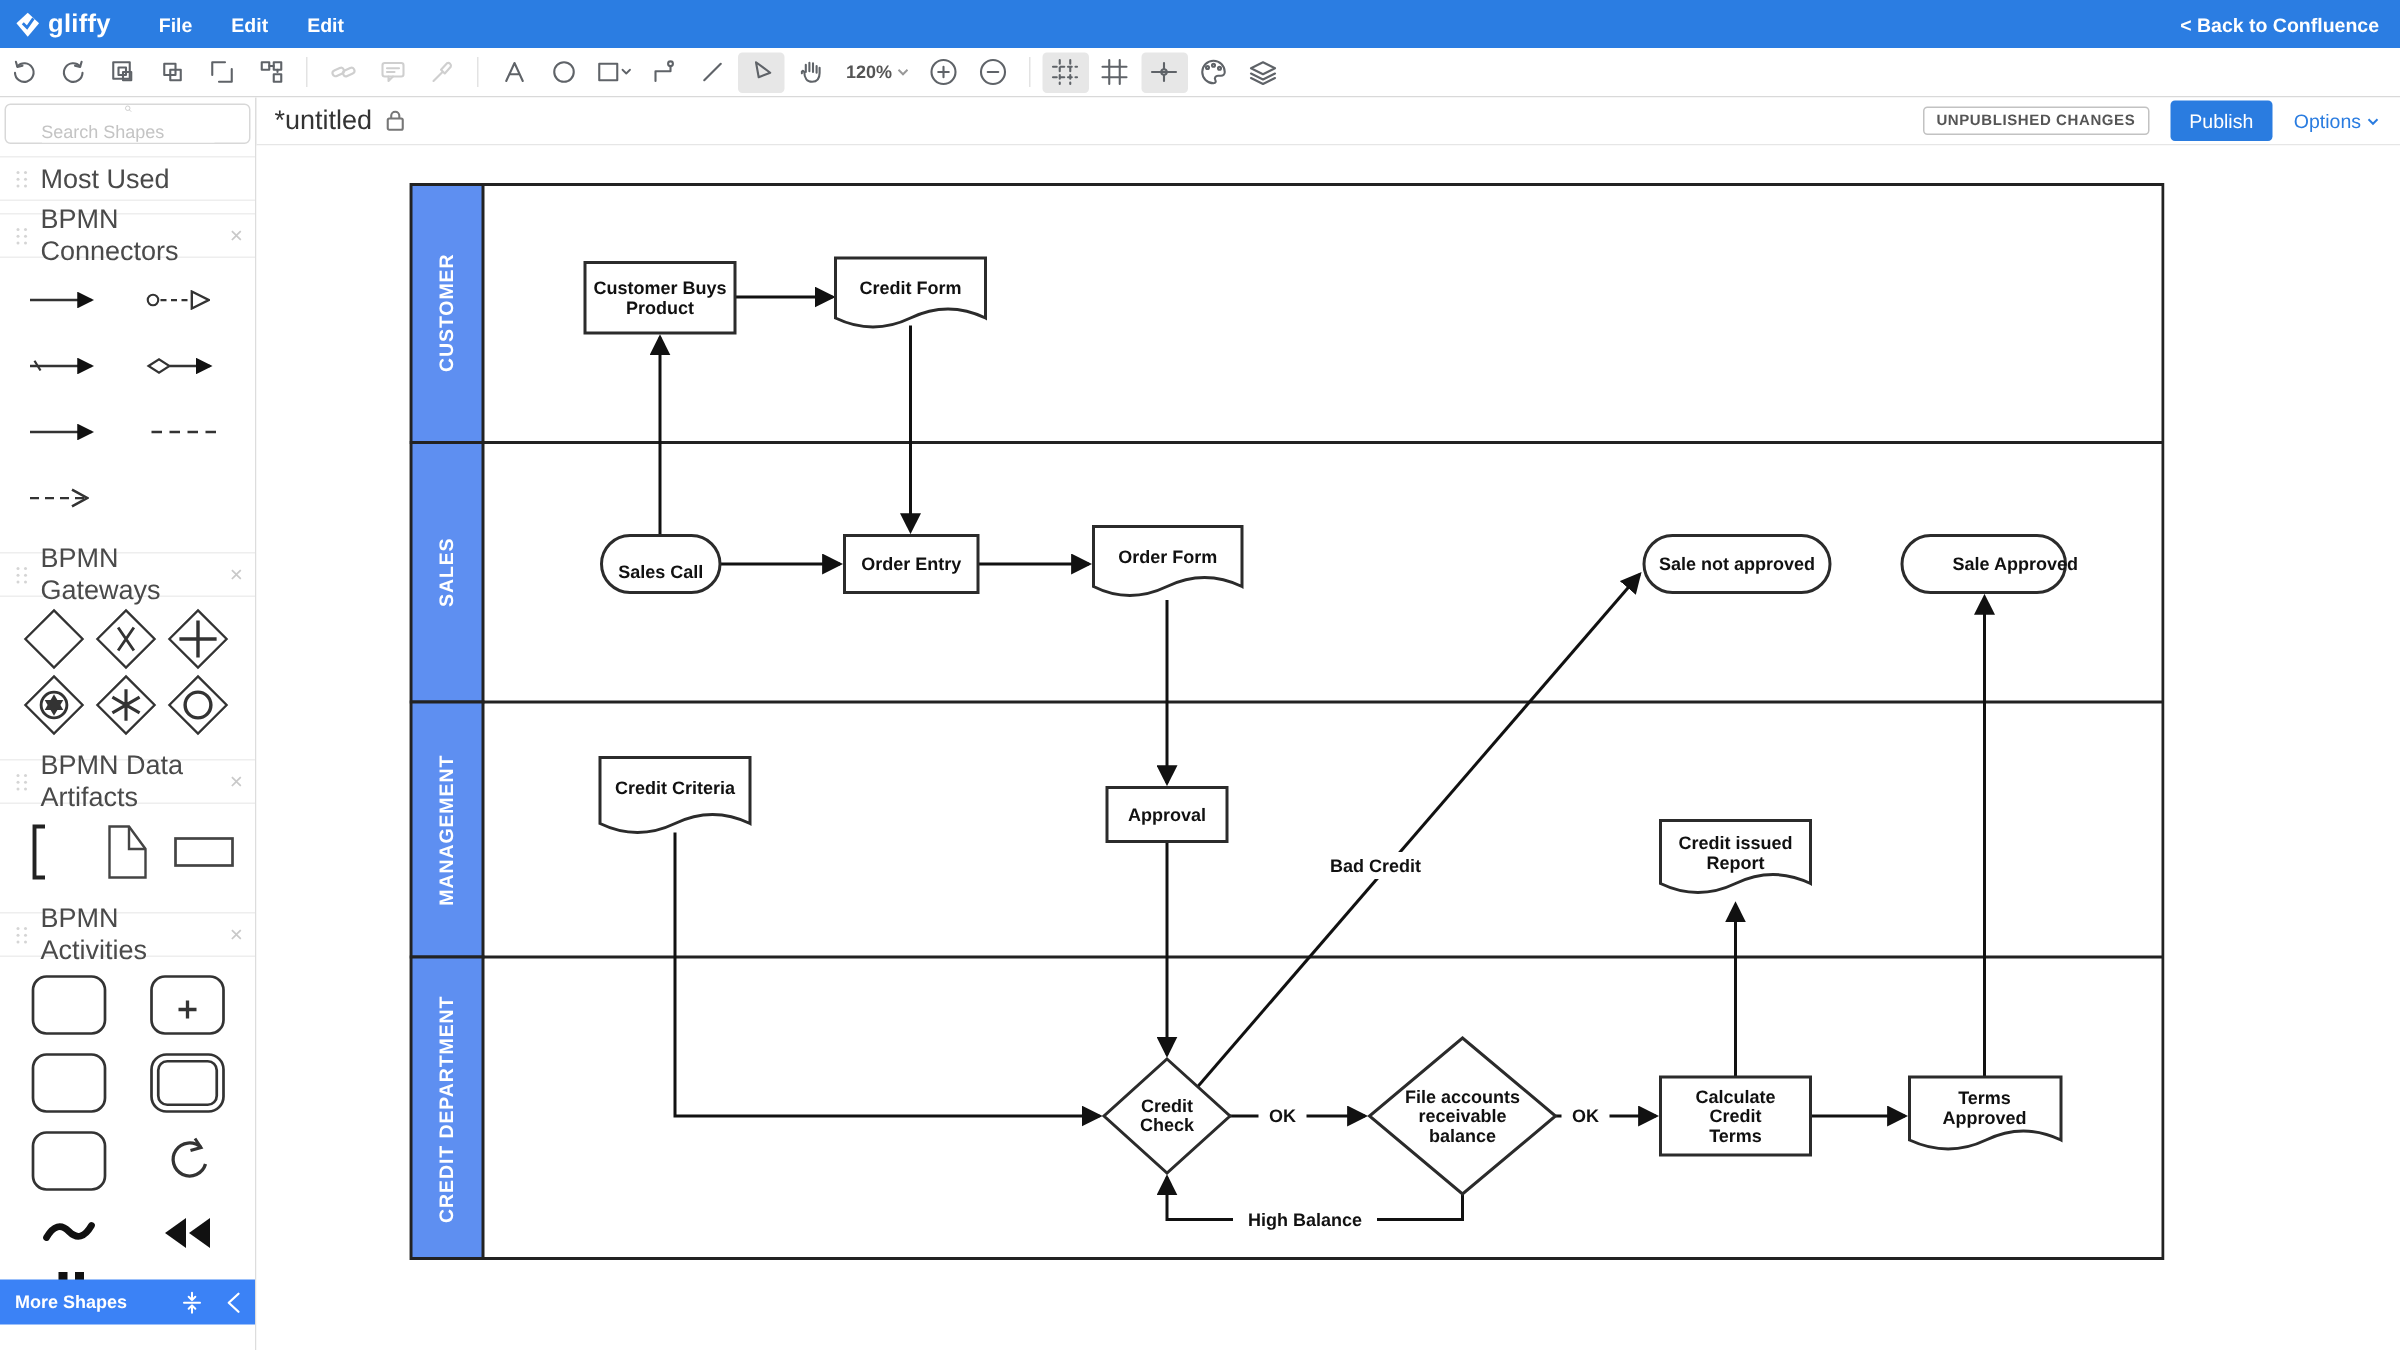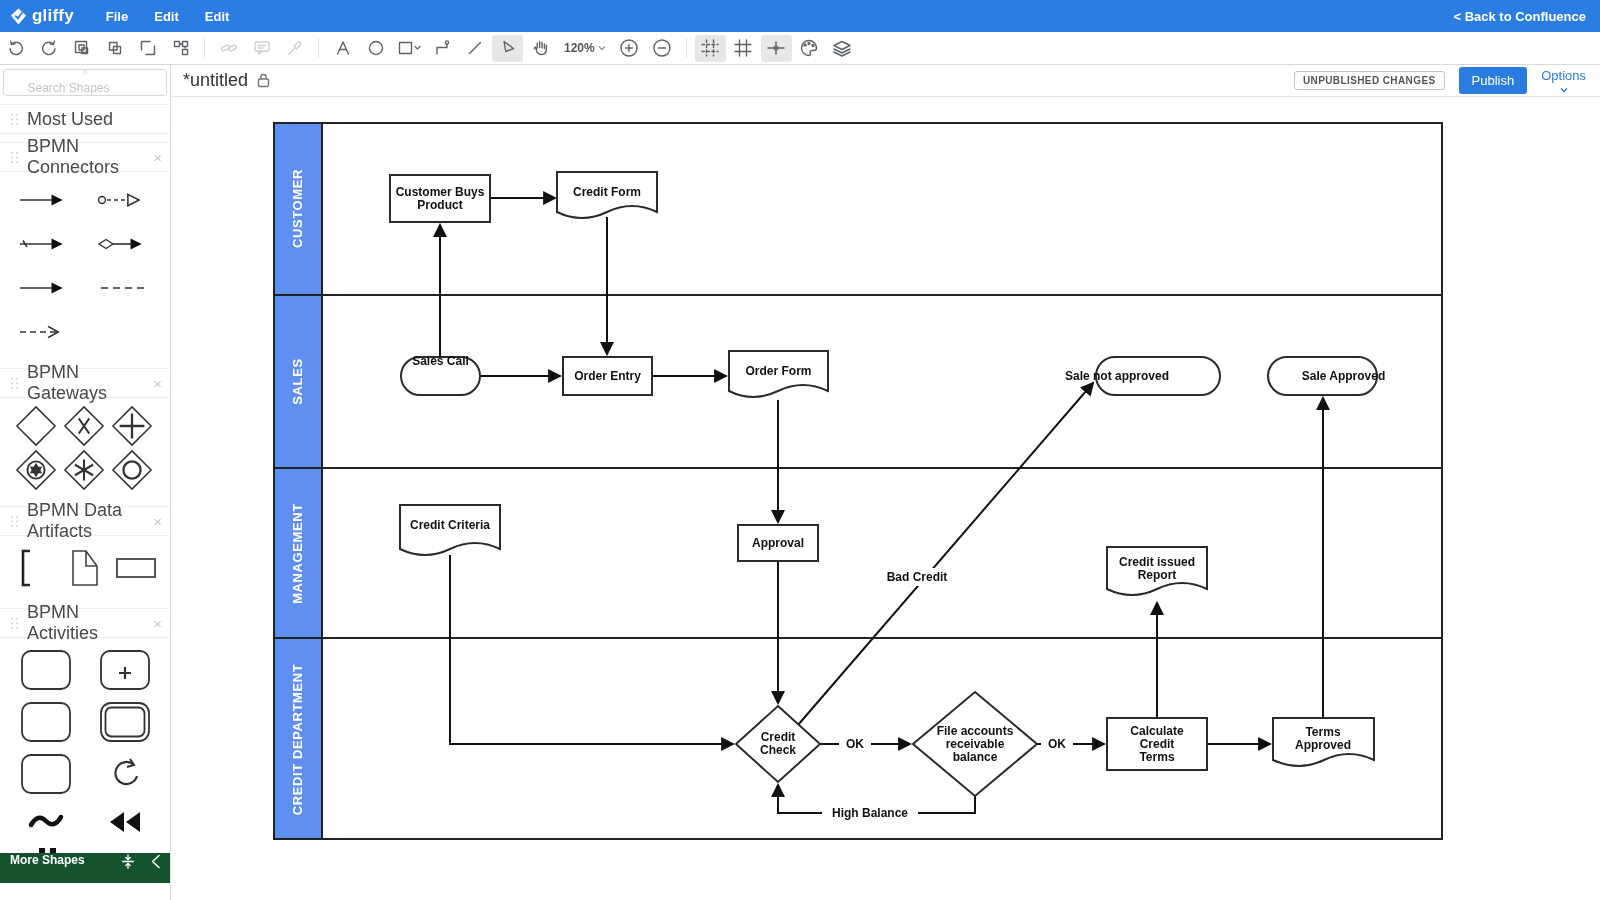--- a/index.html
+++ b/index.html
@@ -22,36 +22,36 @@
   .tsep { width:1px; height:20px; background:#e3e3e3; margin:0 6px; }
   .zoomctl { display:flex; align-items:center; gap:3px; font-size:12px; font-weight:bold; color:#555; padding:0 6px; cursor:pointer; }
 
   
   .subheader { position:absolute; left:171px; top:65px; width:1429px; height:32px; background:#fff; border-bottom:1px solid #e6e6e6; display:flex; align-items:center; }
   .doc-title { font-size:18px; color:#333; margin-left:12px; }
   .lock { margin-left:9px; display:flex; }
   .sub-right { margin-left:auto; display:flex; align-items:center; gap:14px; padding-right:14px; }
   .badge { font-size:10px; font-weight:bold; letter-spacing:0.4px; color:#555; border:1px solid #c2c2c2; border-radius:3px; padding:3px 8px; background:#fff; }
   .publish-btn { background:#2a7ce0; color:#fff; font-size:13px; border:none; border-radius:3px; padding:6px 13px; cursor:pointer; }
-  .options { color:#2a7ce0; font-size:13px; display:flex; align-items:center; gap:4px; cursor:pointer;flex-direction:column; }
+  .options { color:#2a7ce0; font-size:13px; display:flex; align-items:center; gap:4px; cursor:pointer; }
 
   
   .sidebar { position:absolute; left:0; top:65px; width:171px; height:835px; background:#fff; border-right:1px solid #ddd; overflow:hidden; }
   .search-wrap { margin:4px 3px 6px 3px; height:27px; border:1px solid #d8d8d8; border-radius:4px; display:flex; align-items:center; padding:0 8px; gap:6px; background:#fff;flex-direction:column; }
   .search-wrap input { border:none; outline:none; width:115px; font-size:12px; color:#555; font-family:"Liberation Sans",sans-serif; }
   .search-wrap input::placeholder { color:#c4c4c4; }
   .sec-head { height:30px; display:flex; align-items:center; gap:8px; padding:0 8px 0 10px; border-top:1px solid #eee; border-bottom:1px solid #eee; margin-top:8px; cursor:pointer; }
   .sec-head:first-of-type { margin-top:2px; }
   .sec-label { font-size:18px; color:#4a4a4a; }
   .sec-x { margin-left:auto; color:#c9c9c9; font-size:15px; line-height:1; }
   .drag-dots svg { display:block; }
   .shape-grid { display:flex; flex-wrap:wrap; padding:6px 6px; }
   .shape-cell { width:79px; height:44px; display:flex; align-items:center; justify-content:center; cursor:pointer; }
   .shape-cell.tall { height:52px; }
-  .more-shapes { position:absolute; left:0; bottom:17px; width:171px; height:30px; background:#14532d; color:#fff; display:flex; align-items:flex-start; padding:0 10px; cursor:pointer; }
+  .more-shapes { position:absolute; left:0; bottom:17px; width:171px; height:30px; background:#3b82f6; color:#fff; display:flex; align-items:center; padding:0 10px; cursor:pointer; }
   .more-shapes .ms-label { font-size:12px; font-weight:bold; }
   .more-shapes .ms-icons { margin-left:auto; display:flex; gap:14px; align-items:center; }
   .more-shapes svg { stroke:#fff; fill:none; stroke-width:1.5; stroke-linecap:round; stroke-linejoin:round; }
 
   
   .canvas { position:absolute; left:171px; top:97px; width:1429px; height:803px; background:#fff; }
   .frame { position:absolute; left:102px; top:25px; width:1170px; height:718px; }
   .frame svg.diagram { position:absolute; left:0; top:0; }
   .shape { fill:#fff; stroke:#2b2b2b; stroke-width:2; }
   .edge { fill:none; stroke:#111; stroke-width:2; }
@@ -572,24 +572,24 @@
       </div>
     <div class="lane-label" style="top:346px;height:170px">
         <span>MANAGEMENT</span>
       </div>
     <div class="lane-label" style="top:516px;height:202px">
         <span>CREDIT DEPARTMENT</span>
       </div>
 
     <div class="nlabel" style="left:122px;top:53px;width:90px;height:47px">Customer Buys Product</div>
     <div class="nlabel" style="left:284px;top:50px;width:100px;height:40px">Credit Form</div>
-    <div class="nlabel" style="left:128px;top:220px;width:79px;height:38px">Sales Call</div>
+    <div class="nlabel" style="left:128px;top:240px;width:79px;height:38px">Sales Call</div>
     <div class="nlabel" style="left:290px;top:235px;width:89px;height:38px">Order Entry</div>
     <div class="nlabel" style="left:456px;top:229px;width:99px;height:40px">Order Form</div>
-    <div class="nlabel" style="left:782px;top:235px;width:124px;height:38px">Sale not approved</div>
+    <div class="nlabel" style="left:823px;top:235px;width:124px;height:38px">Sale not approved</div>
     <div class="nlabel" style="left:1016px;top:235px;width:109px;height:38px">Sale Approved</div>
     <div class="nlabel" style="left:127px;top:383px;width:100px;height:40px">Credit Criteria</div>
     <div class="nlabel" style="left:465px;top:403px;width:80px;height:36px">Approval</div>
     <div class="nlabel" style="left:844px;top:427px;width:80px;height:40px">Credit issued Report</div>
     <div class="nlabel" style="left:481px;top:592px;width:48px;height:60px">Credit Check</div>
     <div class="nlabel" style="left:662px;top:596px;width:80px;height:52px">File accounts receivable balance</div>
     <div class="nlabel" style="left:849px;top:596px;width:70px;height:52px">Calculate Credit Terms</div>
     <div class="nlabel" style="left:1015px;top:598px;width:70px;height:38px">Terms Approved</div>
 
     <div class="elabel" style="left:566px;top:613px;width:32px;height:18px">OK</div>

